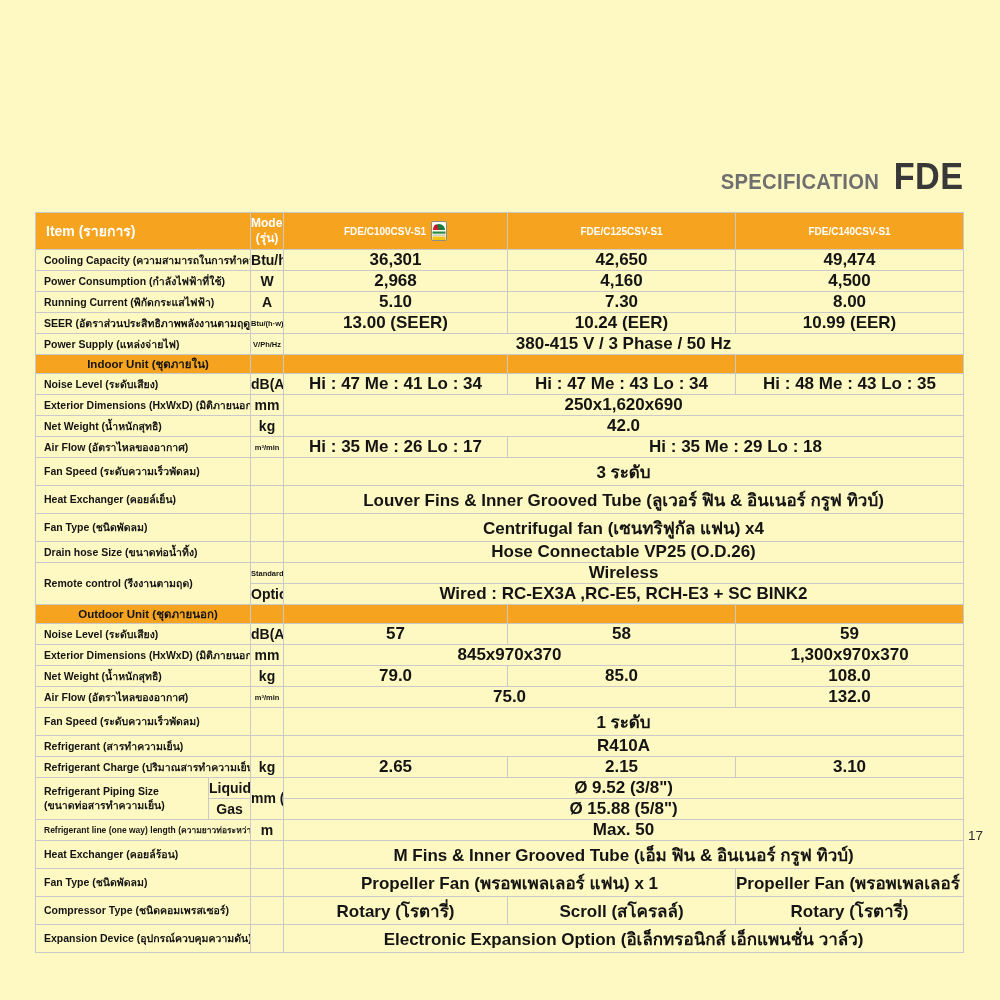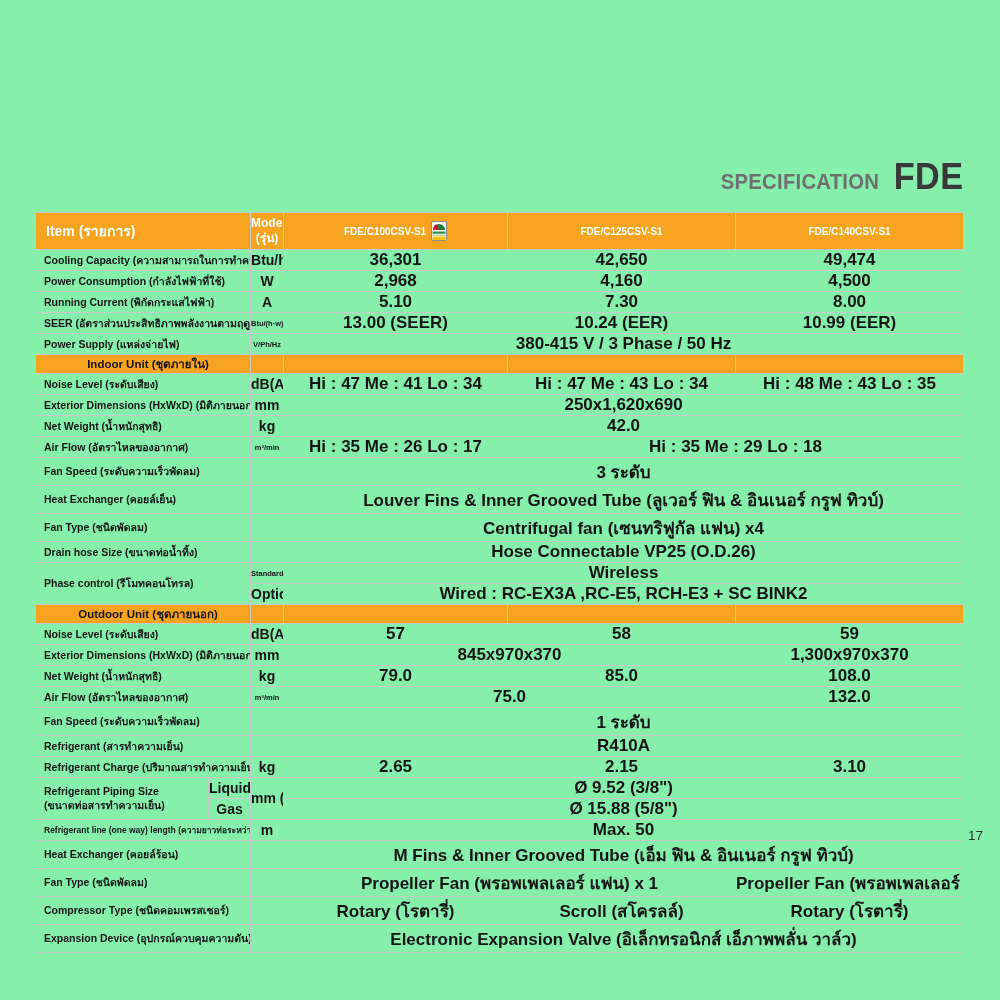--- a/index.html
+++ b/index.html
@@ -1,18 +1,18 @@
 <!DOCTYPE html>
 <html><head>
 <meta charset="utf-8">
 <style>
   * { box-sizing: border-box; margin: 0; padding: 0; }
   html,body { background:#fff; }
   body { font-family:"Liberation Sans", sans-serif; }
-  .page { position:relative; width:1000px; height:1000px; background:#86efac; overflow:hidden;padding-left:16px; }
+  .page { position:relative; width:1000px; height:1000px; background:#fef9c3; overflow:hidden;padding-left:16px; }
 
   
   .title-wrap { position:absolute; top:156px; right:37px; display:flex; align-items:baseline; gap:10px; }
   .title-spec { font-size:22px; font-weight:bold; color:#6f6f6f; letter-spacing:0.3px; transform:scaleX(0.92); transform-origin:right; }
   .title-fde  { font-size:36px; font-weight:bold; color:#383838; letter-spacing:0.5px; transform:scaleX(0.95); transform-origin:right; }
 
   
   table.grid { position:absolute; left:35px; top:212px; width:928px; border-collapse:collapse; table-layout:fixed;border-radius:9px; }
   table.grid td, table.grid th { border:1px solid #c9c9c9; height:18px; color:#141414; overflow:hidden; vertical-align:middle; }
 
@@ -161,21 +161,21 @@
       <td colspan="2" class="lbl">Fan Type (ชนิดพัดลม)</td>
       <td class="unit"></td>
       <td colspan="3" class="val">Centrifugal fan (เซนทริฟูกัล แฟน) x4</td>
     </tr>
     <tr>
       <td colspan="2" class="lbl">Drain hose Size (ขนาดท่อน้ำทิ้ง)</td>
       <td class="unit"></td>
       <td colspan="3" class="val">Hose Connectable VP25 (O.D.26)</td>
     </tr>
     <tr>
-      <td colspan="2" rowspan="2" class="lbl">Phase control (รีโมทคอนโทรล)</td>
+      <td colspan="2" rowspan="2" class="lbl">Remote control (รีงงานตามฤด)</td>
       <td class="unit unit-sm">Standard</td>
       <td colspan="3" class="val">Wireless</td>
     </tr>
     <tr>
       <td class="unit">Option</td>
       <td colspan="3" class="val">Wired : RC-EX3A ,RC-E5, RCH-E3 + SC BINK2</td>
     </tr>
 
     <tr class="section">
       <td colspan="2" class="sec-label">Outdoor Unit (ชุดภายนอก)</td>
@@ -259,19 +259,19 @@
     <tr>
       <td colspan="2" class="lbl">Compressor Type (ชนิดคอมเพรสเซอร์)</td>
       <td class="unit"></td>
       <td class="val">Rotary (โรตารี่)</td>
       <td class="val">Scroll (สโครลล์)</td>
       <td class="val">Rotary (โรตารี่)</td>
     </tr>
     <tr>
       <td colspan="2" class="lbl">Expansion Device (อุปกรณ์ควบคุมความดัน)</td>
       <td class="unit"></td>
-      <td colspan="3" class="val">Electronic Expansion Valve (อิเล็กทรอนิกส์ เอ็ภาพพลั่น วาล์ว)</td>
+      <td colspan="3" class="val">Electronic Expansion Option (อิเล็กทรอนิกส์ เอ็กแพนชั่น วาล์ว)</td>
     </tr>
   </tbody>
     </table>
 
   <div class="page-number">17</div>
 </div>
 
 </body></html>

